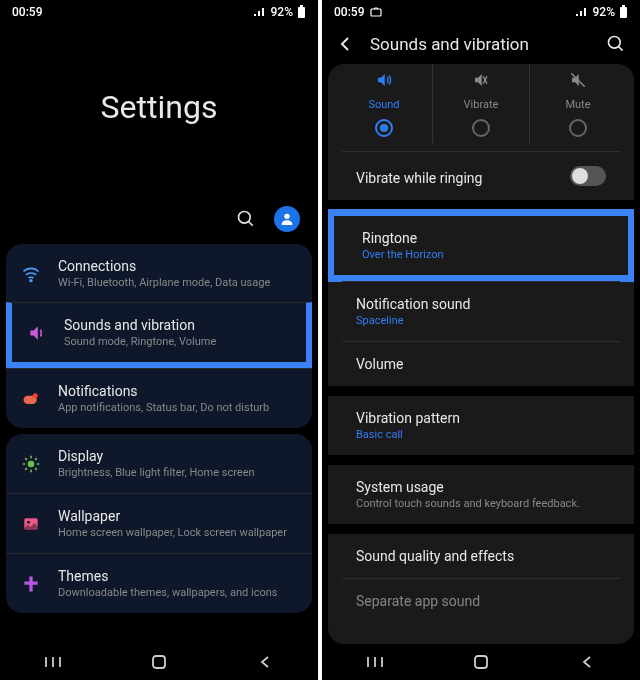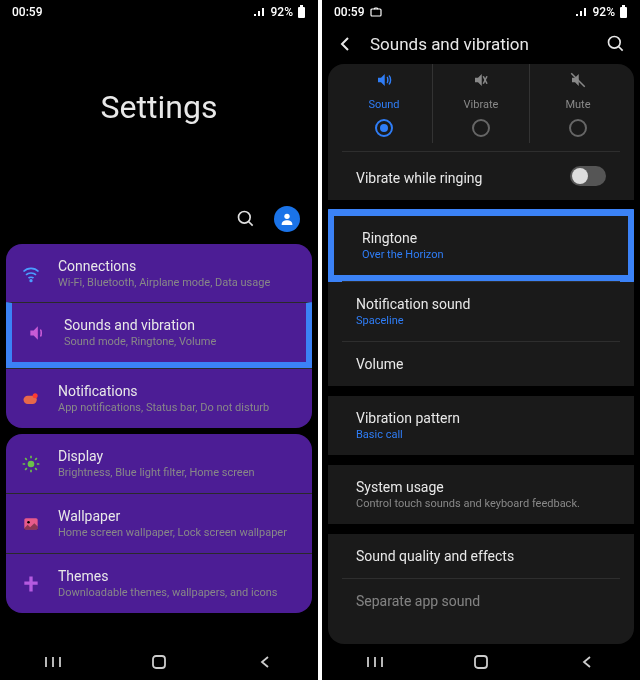--- a/index.html
+++ b/index.html
@@ -54,21 +54,21 @@
     display: flex; align-items: center; justify-content: center;
   }
   .search-ic { color: #e0e0e0; }
   .list-container {
     padding: 0 6px;
     display: flex;
     flex-direction: column;
     gap: 6px;
   }
   .group {
-    background: #4c1d95;
+    background: #0f172a;
     border-radius: 16px;
     overflow: hidden;
   }
   .settings-item {
     display: flex;
     align-items: center;
     padding: 14px 14px;
     gap: 16px;
     position: relative;
   }

